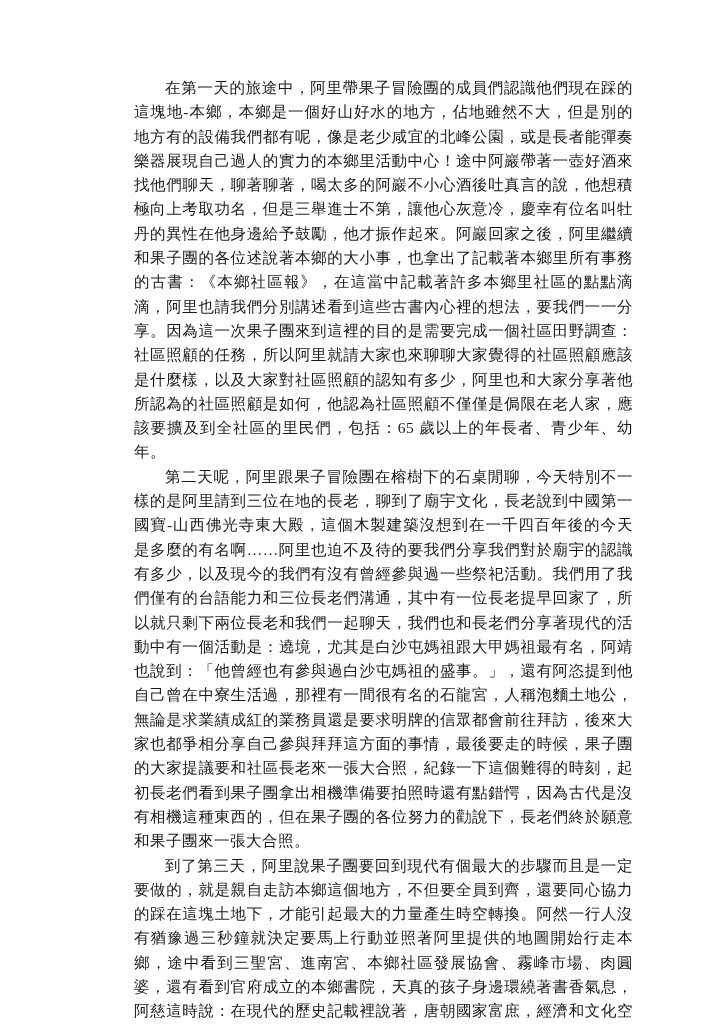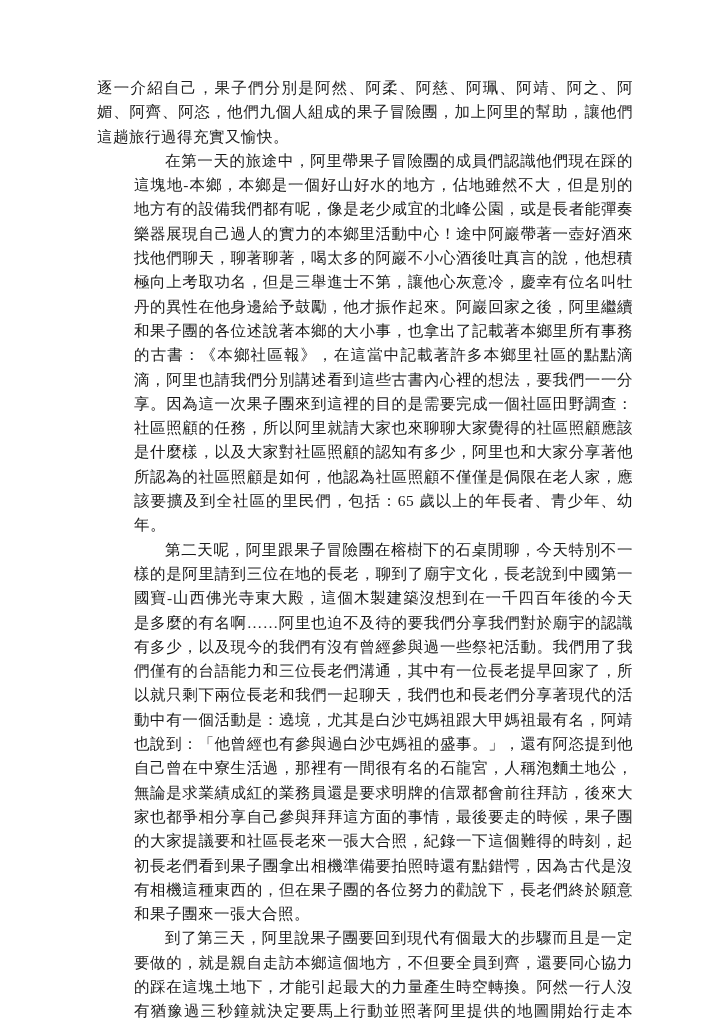--- a/index.html
+++ b/index.html
@@ -34,18 +34,17 @@
   .text-block p.indent {
     text-indent: 2em;
     margin-left: 37px;
   }
 </style>
 </head>
 <body>
 
 <div class="page">
   <div class="text-block">
-    <p>逐一介紹自己，果子們分別是阿然、阿柔、阿慈、阿珮、阿靖、阿之、阿媚、阿齊、阿恣，他們九個人組成的果子冒險團，加上阿里的幫助，讓他們這趟旅行過得充實又愉快。</p>
     <p class="indent">在第一天的旅途中，阿里帶果子冒險團的成員們認識他們現在踩的這塊地-本鄉，本鄉是一個好山好水的地方，佔地雖然不大，但是別的地方有的設備我們都有呢，像是老少咸宜的北峰公園，或是長者能彈奏樂器展現自己過人的實力的本鄉里活動中心！途中阿巖帶著一壺好酒來找他們聊天，聊著聊著，喝太多的阿巖不小心酒後吐真言的說，他想積極向上考取功名，但是三舉進士不第，讓他心灰意冷，慶幸有位名叫牡丹的異性在他身邊給予鼓勵，他才振作起來。阿巖回家之後，阿里繼續和果子團的各位述說著本鄉的大小事，也拿出了記載著本鄉里所有事務的古書：《本鄉社區報》，在這當中記載著許多本鄉里社區的點點滴滴，阿里也請我們分別講述看到這些古書內心裡的想法，要我們一一分享。因為這一次果子團來到這裡的目的是需要完成一個社區田野調查：社區照顧的任務，所以阿里就請大家也來聊聊大家覺得的社區照顧應該是什麼樣，以及大家對社區照顧的認知有多少，阿里也和大家分享著他所認為的社區照顧是如何，他認為社區照顧不僅僅是侷限在老人家，應該要擴及到全社區的里民們，包括：65 歲以上的年長者、青少年、幼年。</p>
     <p class="indent">第二天呢，阿里跟果子冒險團在榕樹下的石桌閒聊，今天特別不一樣的是阿里請到三位在地的長老，聊到了廟宇文化，長老說到中國第一國寶-山西佛光寺東大殿，這個木製建築沒想到在一千四百年後的今天是多麼的有名啊……阿里也迫不及待的要我們分享我們對於廟宇的認識有多少，以及現今的我們有沒有曾經參與過一些祭祀活動。我們用了我們僅有的台語能力和三位長老們溝通，其中有一位長老提早回家了，所以就只剩下兩位長老和我們一起聊天，我們也和長老們分享著現代的活動中有一個活動是：遶境，尤其是白沙屯媽祖跟大甲媽祖最有名，阿靖也說到：「他曾經也有參與過白沙屯媽祖的盛事。」，還有阿恣提到他自己曾在中寮生活過，那裡有一間很有名的石龍宮，人稱泡麵土地公，無論是求業績成紅的業務員還是要求明牌的信眾都會前往拜訪，後來大家也都爭相分享自己參與拜拜這方面的事情，最後要走的時候，果子團的大家提議要和社區長老來一張大合照，紀錄一下這個難得的時刻，起初長老們看到果子團拿出相機準備要拍照時還有點錯愕，因為古代是沒有相機這種東西的，但在果子團的各位努力的勸說下，長老們終於願意和果子團來一張大合照。</p>
     <p class="indent">到了第三天，阿里說果子團要回到現代有個最大的步驟而且是一定要做的，就是親自走訪本鄉這個地方，不但要全員到齊，還要同心協力的踩在這塊土地下，才能引起最大的力量產生時空轉換。阿然一行人沒有猶豫過三秒鐘就決定要馬上行動並照著阿里提供的地圖開始行走本鄉，途中看到三聖宮、進南宮、本鄉社區發展協會、霧峰市場、肉圓婆，還有看到官府成立的本鄉書院，天真的孩子身邊環繞著書香氣息，阿慈這時說：在現代的歷史記載裡說著，唐朝國家富庶，經濟和文化空前昌盛，史稱“開元盛世”，果然名不虛傳。而這</p>
   </div>
 </div>
 
 </body></html>

